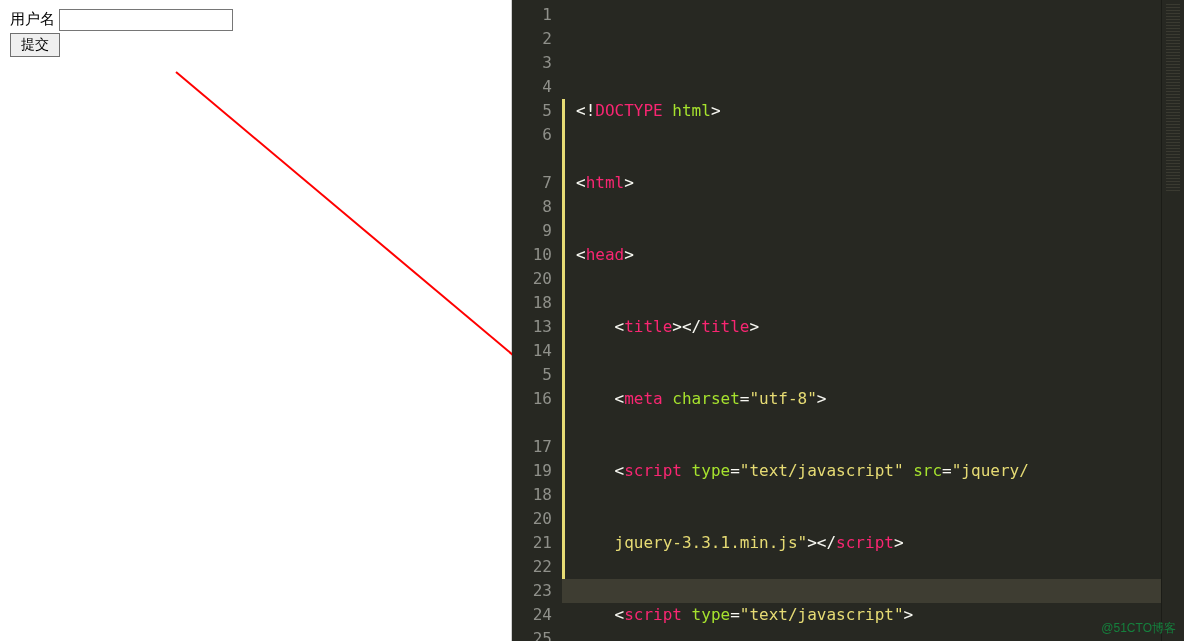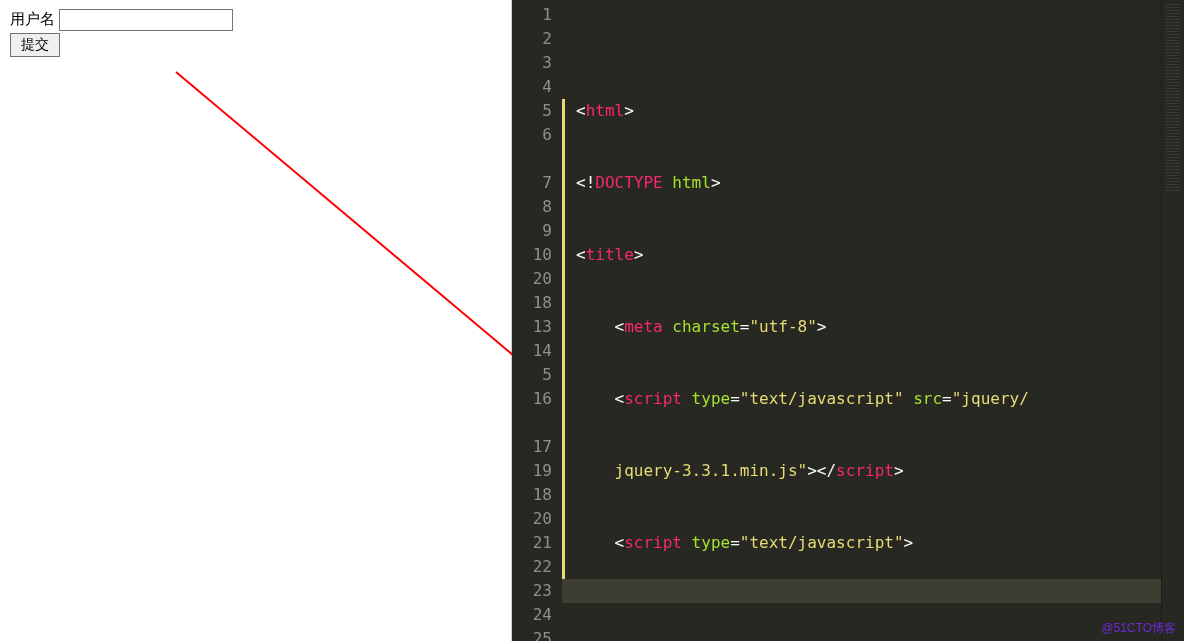--- a/index.html
+++ b/index.html
@@ -22,21 +22,21 @@
   .hl{position:absolute;left:0;right:0;height:24px;background:#3e3d32;z-index:0;}
   .yellowbar{position:absolute;left:0;width:3px;background:#e6db74;top:99px;height:480px;}
   
   .tag{color:#f92672;}
   .attr{color:#a6e22e;}
   .str{color:#e6db74;}
   .txt{color:#f8f8f2;}
   .doc{color:#f92672;}
   .minimap{width:22px;background:#272822;border-left:1px solid #1b1c17;position:relative;}
   .minimap::before{content:"";position:absolute;top:4px;left:4px;right:4px;bottom:70%;background:repeating-linear-gradient(#75715e 0 1px,transparent 1px 3px);opacity:.25;}
-  .watermark{position:absolute;right:8px;bottom:4px;color:#6d28d9;font-size:12px;font-family:Arial;z-index:5;}
+  .watermark{position:absolute;right:8px;bottom:4px;color:#15803d;font-size:12px;font-family:Arial;z-index:5;}
 </style>
 </head>
 <body>
 
 <div class="preview">
   <form>
     <div class="row">
       <label>用户名</label>
       <input class="txt" style="">
     </div>
@@ -77,23 +77,24 @@
       <div>20</div>
       <div>21</div>
       <div>22</div>
       <div>23</div>
       <div>24</div>
       <div>25</div>
     </div>
   <div class="code">
     <div class="yellowbar"></div>
     <div class="hl" id="hl" style="top: 579px;"></div>
+    <span class="ln"><span class="txt">&lt;!</span><span class="doc">DOCTYPE</span><span class="txt"> </span><span class="attr">html</span><span class="txt">&gt;</span></span>
     <span class="ln"><span class="txt">&lt;</span><span class="tag">html</span><span class="txt">&gt;</span></span>
-    <span class="ln"><span class="txt">&lt;!</span><span class="doc">DOCTYPE</span><span class="txt"> </span><span class="attr">html</span><span class="txt">&gt;</span></span>
-    <span class="ln"><span class="txt">&lt;</span><span class="tag">title</span><span class="txt">&gt;</span></span>
+    <span class="ln"><span class="txt">&lt;</span><span class="tag">head</span><span class="txt">&gt;</span></span>
+    <span class="ln"><span class="txt">    </span><span class="txt">&lt;</span><span class="tag">title</span><span class="txt">&gt;&lt;/</span><span class="tag">title</span><span class="txt">&gt;</span></span>
     <span class="ln"><span class="txt">    </span><span class="txt">&lt;</span><span class="tag">meta</span><span class="txt"> </span><span class="attr">charset</span><span class="txt">=</span><span class="str">"utf-8"</span><span class="txt">&gt;</span></span>
     <span class="ln"><span class="txt">    </span><span class="txt">&lt;</span><span class="tag">script</span><span class="txt"> </span><span class="attr">type</span><span class="txt">=</span><span class="str">"text/javascript"</span><span class="txt"> </span><span class="attr">src</span><span class="txt">=</span><span class="str">"jquery/</span></span>
     <span class="ln wrap"><span class="txt">    </span><span class="str">jquery-3.3.1.min.js"</span><span class="txt">&gt;&lt;/</span><span class="tag">script</span><span class="txt">&gt;</span></span>
     <span class="ln"><span class="txt">    </span><span class="txt">&lt;</span><span class="tag">script</span><span class="txt"> </span><span class="attr">type</span><span class="txt">=</span><span class="str">"text/javascript"</span><span class="txt">&gt;</span></span>
     
     
     
     
     
     

